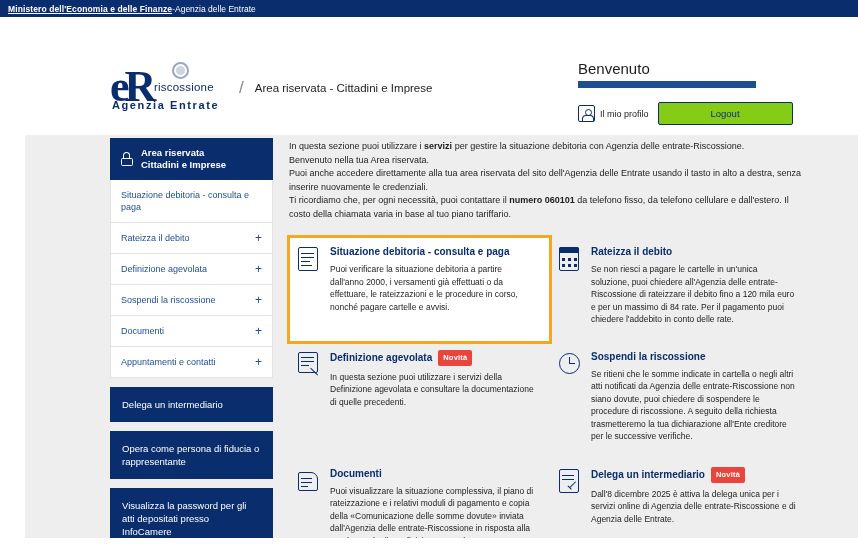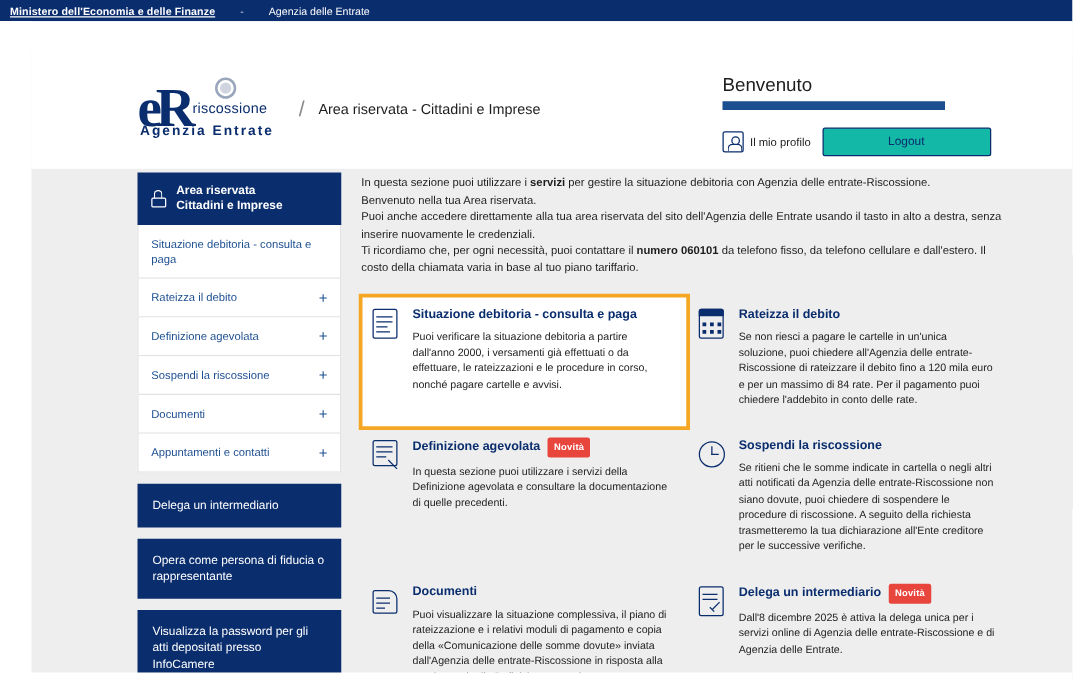--- a/index.html
+++ b/index.html
@@ -21,21 +21,21 @@
     height: 17px;
     background: #0a2d6e;
     display: flex;
     align-items: center;
     justify-content: space-between;
     padding: 0 8px;
     color: #ffffff;
     font-size: 8.5px;
   }
   .topbar-left {
-    display: flex; align-items: center; gap: 20px;
+    display: flex; align-items: center; gap: 0;
   }
   .topbar-left .ministry {
     text-decoration: underline;
     color: #ffffff;
     font-weight: 700;
     letter-spacing: .1px;
   }
   .topbar-left .sep { color: #cfd9ea; }
   .topbar-left .agency { color: #ffffff; font-weight: 400; text-align: right; }
   .topbar-right {
@@ -189,21 +189,21 @@
   }
   .profile-ico::after {
     content: ""; position: absolute; left: 3px; top: 9px;
     width: 10px; height: 5px; border-radius: 4px 4px 0 0;
     border: 1px solid #0a2d6e; border-bottom: none;
   }
   .logout-btn {
     width: 135px; height: 23px;
     border: 1px solid #0a2d6e;
     border-radius: 2px;
-    background: #14b8a6;
+    background: #84cc16;
     color: #0a2d6e;
     font-size: 9.5px;
     display: flex; align-items: center; justify-content: center;
     cursor: pointer;
   }
 
   
   .main {
     position: absolute;
     left: 110px; top: 138px;

